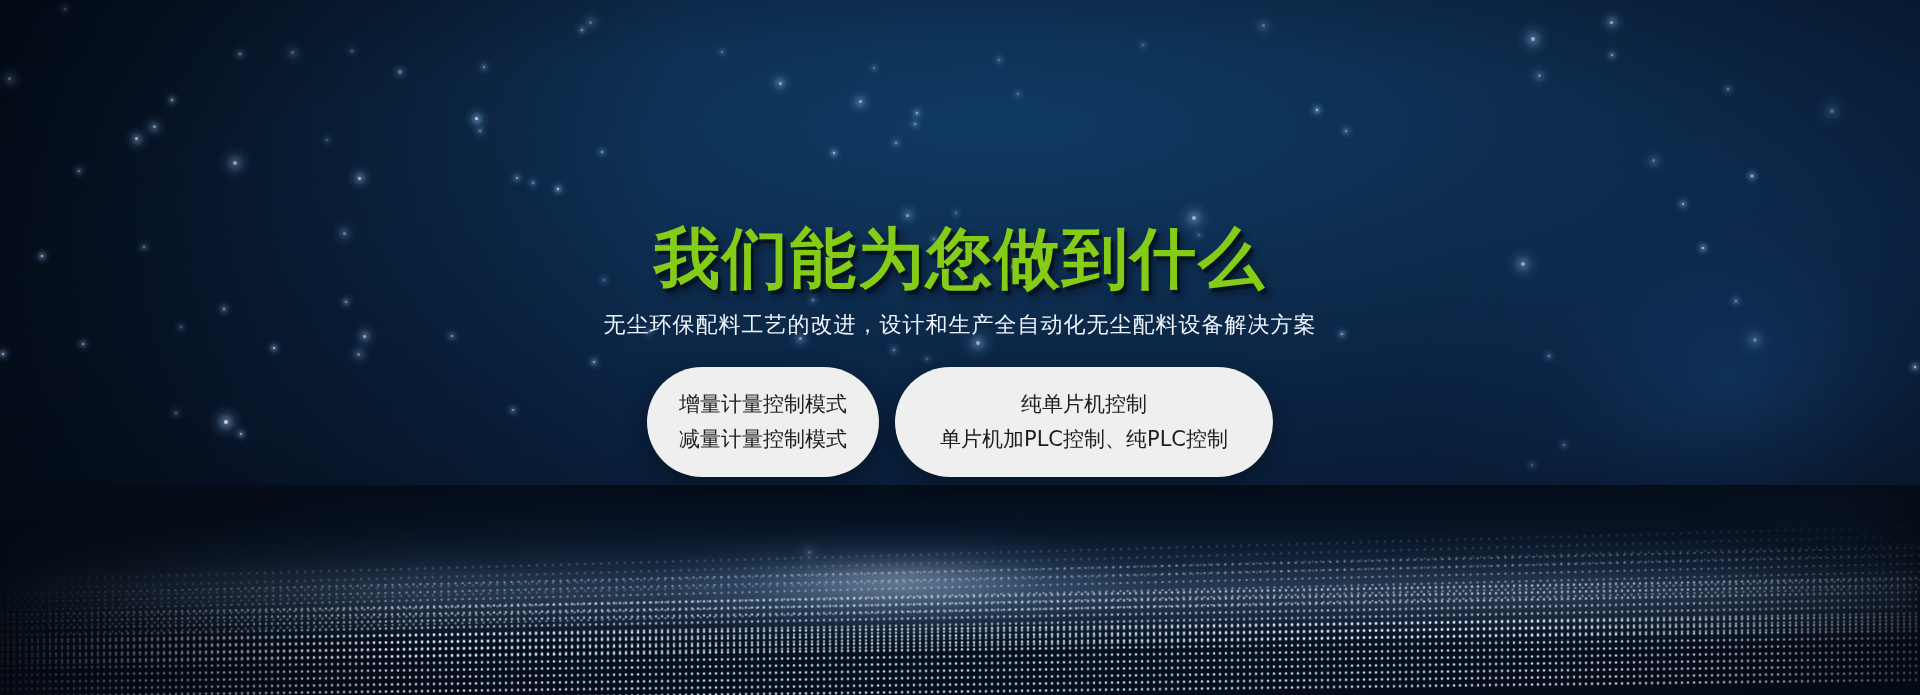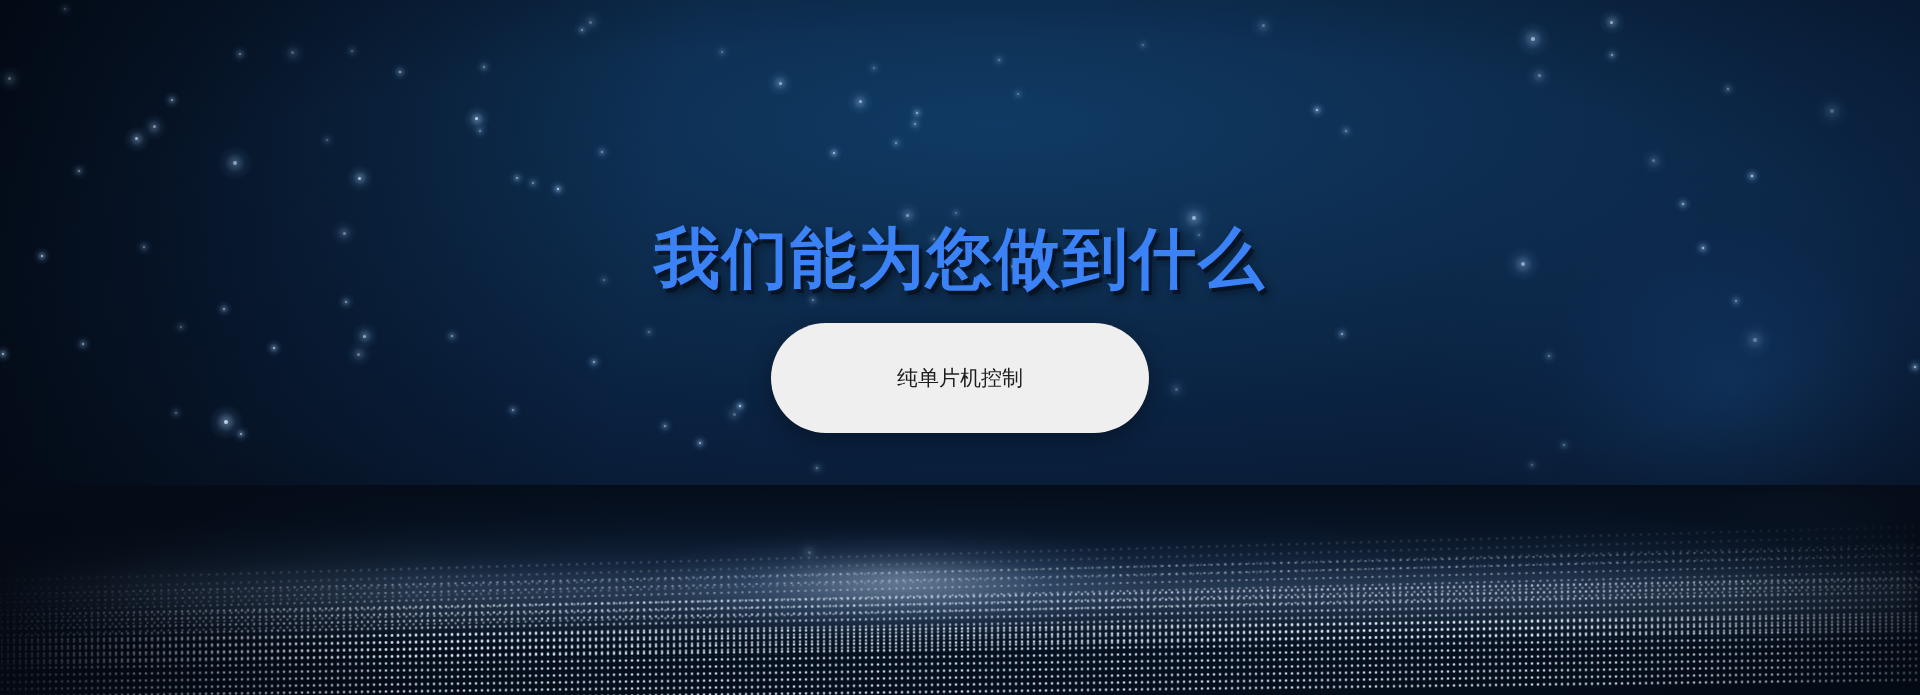--- a/index.html
+++ b/index.html
@@ -95,21 +95,21 @@
     display:flex;flex-direction:column;align-items:center;
   }
 
   .headline{
     margin-top:226px;
     font-family:"DejaVu Sans","Liberation Sans",sans-serif;
     font-weight:700;
     font-size:66px;
     line-height:1;
     letter-spacing:2px;
-    color:#3b82f6;
+    color:#84cc16;
     text-shadow:3px 4px 0 rgba(6,18,34,0.85), 5px 6px 9px rgba(0,0,0,0.45);
     white-space:nowrap;
   }
 
   .eyebrow{
     margin-top:18px;
     display:flex;align-items:center;justify-content:center;gap:28px;
   }
   .rule{
     width:126px;height:1px;
@@ -273,24 +273,30 @@
     <div class="wave-mask-l"></div>
     <div class="wave-mask-r"></div>
     <div class="wave-topfade"></div>
   </div>
 
   <div class="content">
 
     <div class="headline">我们能为您做到什么</div>
 
 
+    <div class="subline">无尘环保配料工艺的改进，设计和生产全自动化无尘配料设备解决方案</div>
 
     <div class="pills">
 
 
+      <div class="pill pill-b">
+        <span class="pill-line">增量计量控制模式</span>
+        <span class="pill-line">减量计量控制模式</span>
+      </div>
 
       <div class="pill pill-c">
         <span class="pill-line">纯单片机控制</span>
+        <span class="pill-line">单片机加PLC控制、纯PLC控制</span>
       </div>
 
     </div>
   </div>
 </div>
 
 </body></html>

